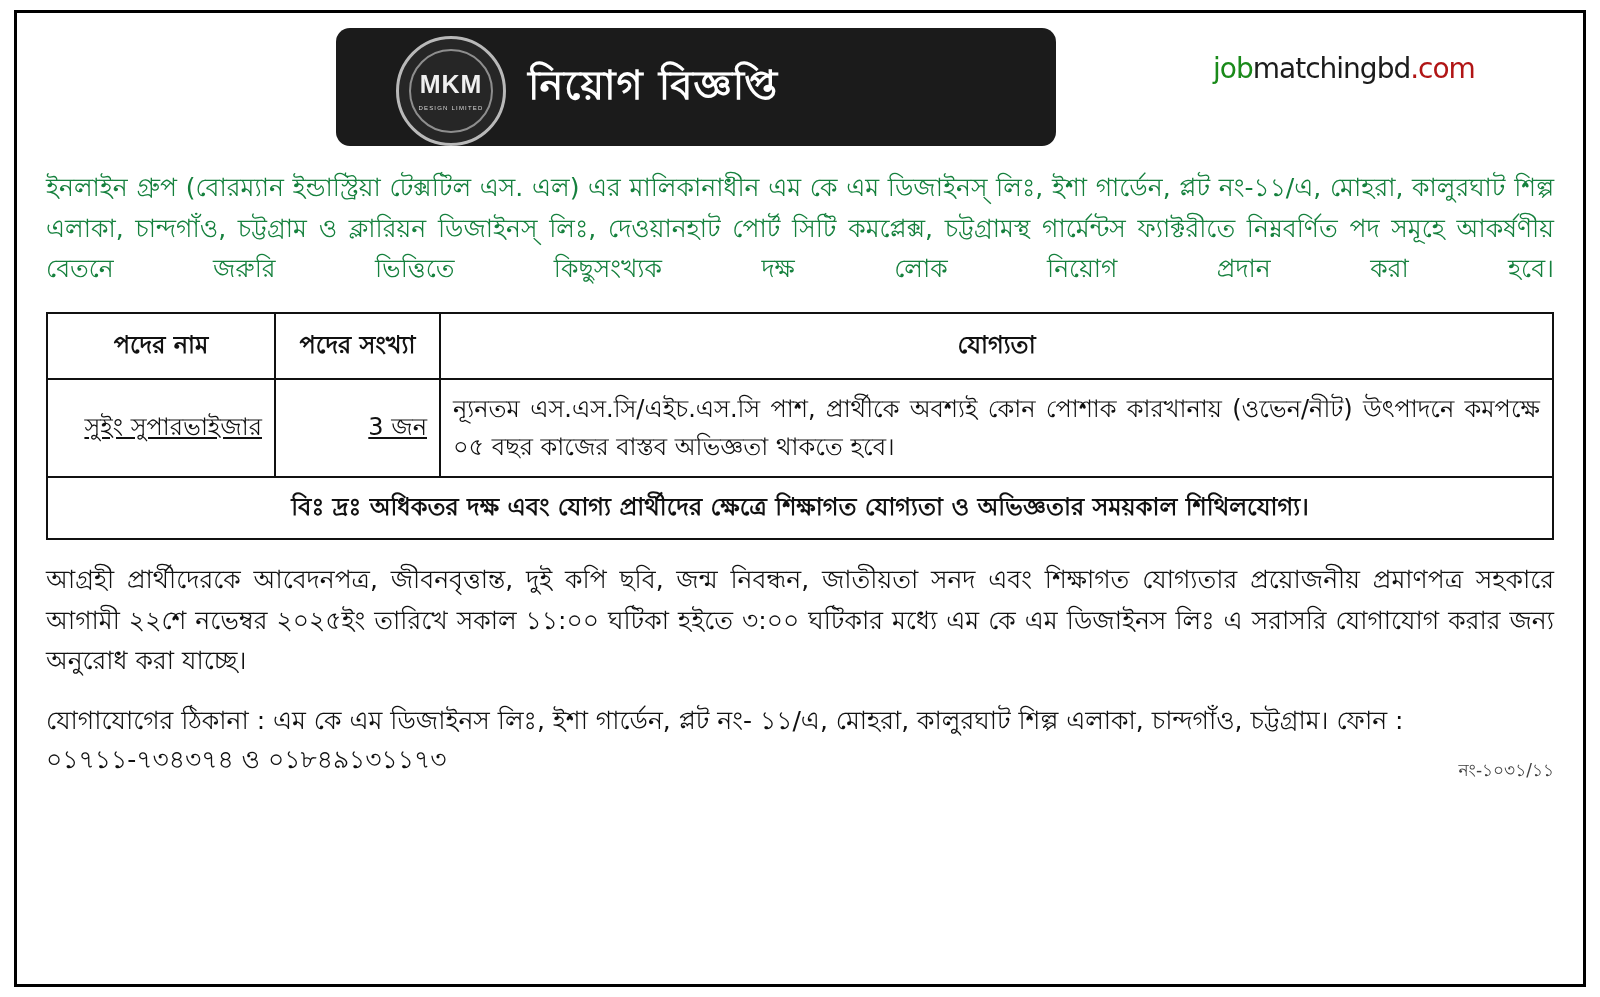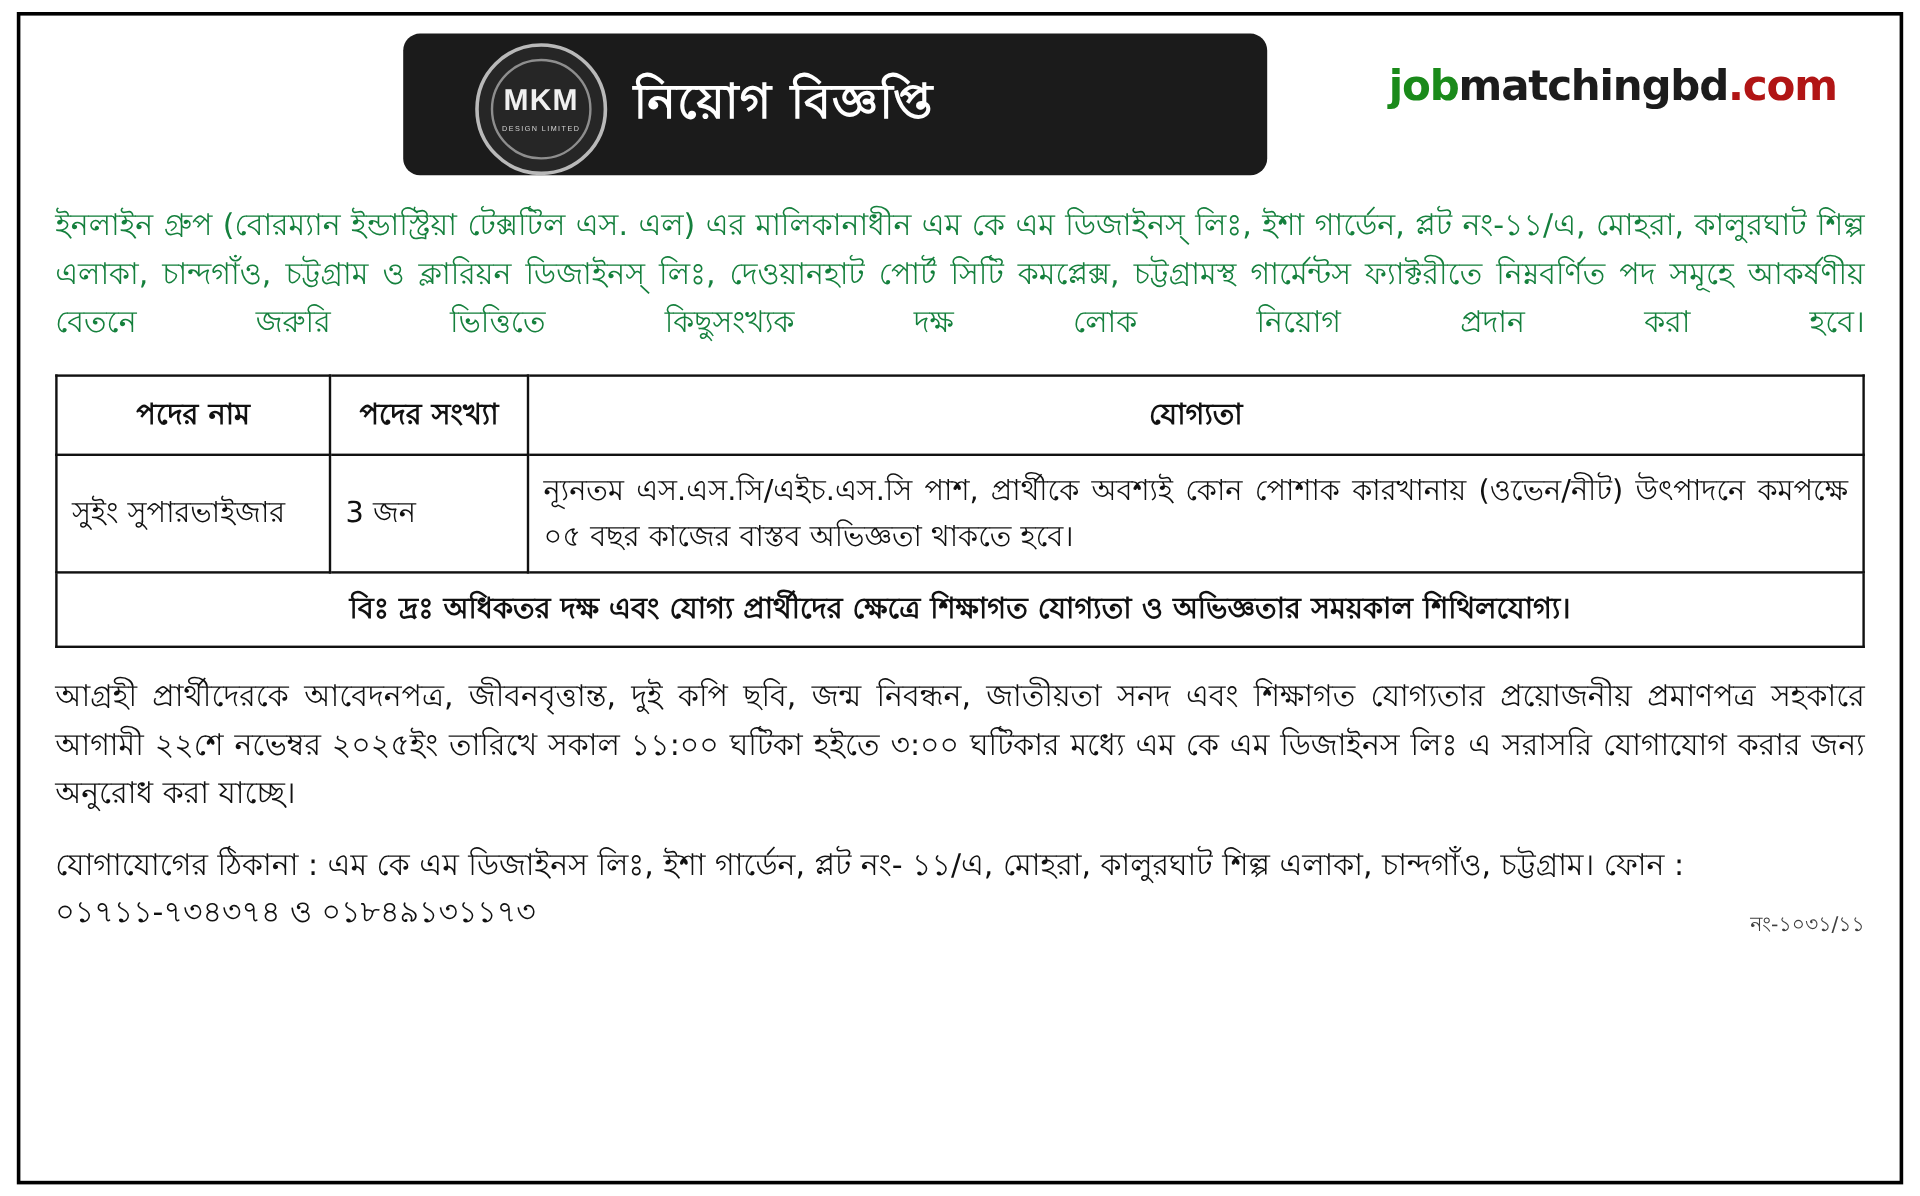--- a/index.html
+++ b/index.html
@@ -101,22 +101,22 @@
     color: #d6d6d6;
   }
   .brand {
     position: absolute;
     right: 0px;
     top: 30px;
     text-align: center;
     width: 420px;
   }
   .brand-line {
-    font-size: 35px;
-    font-weight: bold;
+    font-size: 28px;
+    font-weight: normal;
     letter-spacing: -1px;
     white-space: nowrap;
     font-family: "DejaVu Sans", "Liberation Sans", sans-serif;
   }
   .brand-job { color: #1a8a1a; }
   .brand-matching { color: #1c1c1c; }
   .brand-bd { color: #1c1c1c; }
   .brand-dot { color: #b11515; }
   .brand-com { color: #b11515; }
   .brand-tag {
@@ -153,21 +153,22 @@
     vertical-align: middle;
   }
   table.jobs th {
     text-align: center;
     font-weight: bold;
     padding: 12px 8px;
   }
   .col-post { width: 228px; }
   .col-count { width: 165px; }
   td.post-name, td.post-count {
-    text-align: left;
+    text-align: right;
+    text-decoration: underline;
   }
   td.qualification {
     text-align: justify;
     line-height: 1.6;
     padding: 12px 14px;
   }
   .note-row td {
     text-align: center;
     font-weight: bold;
     font-size: 25px;

